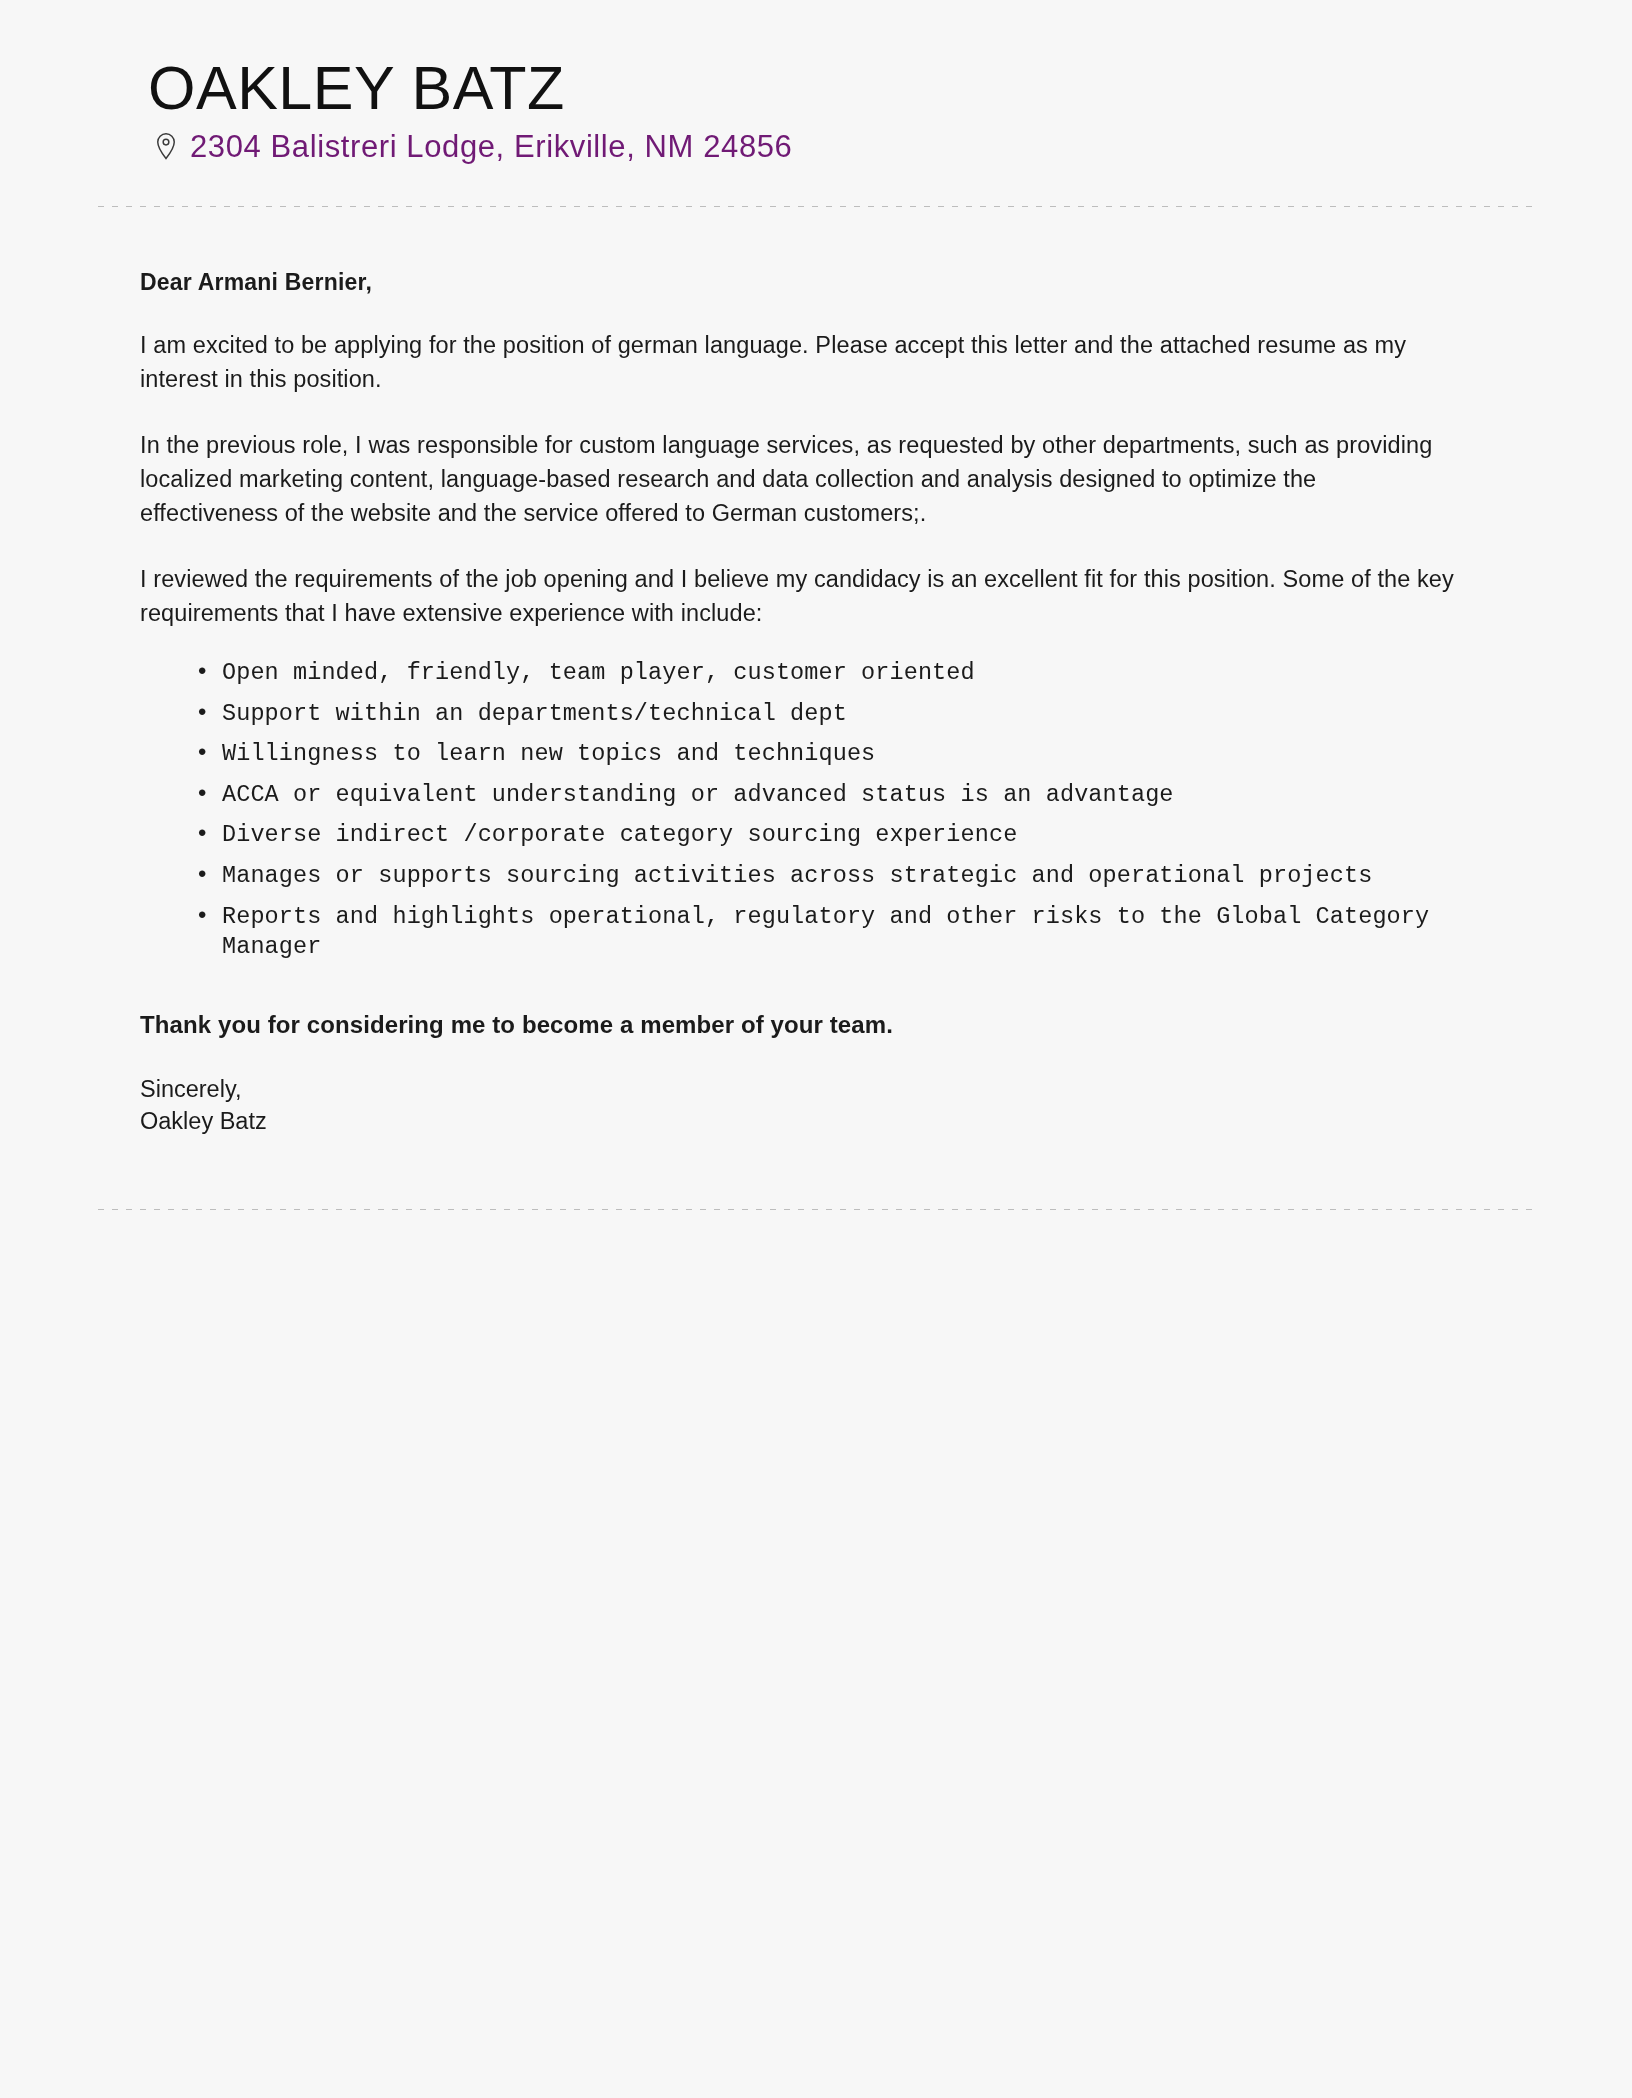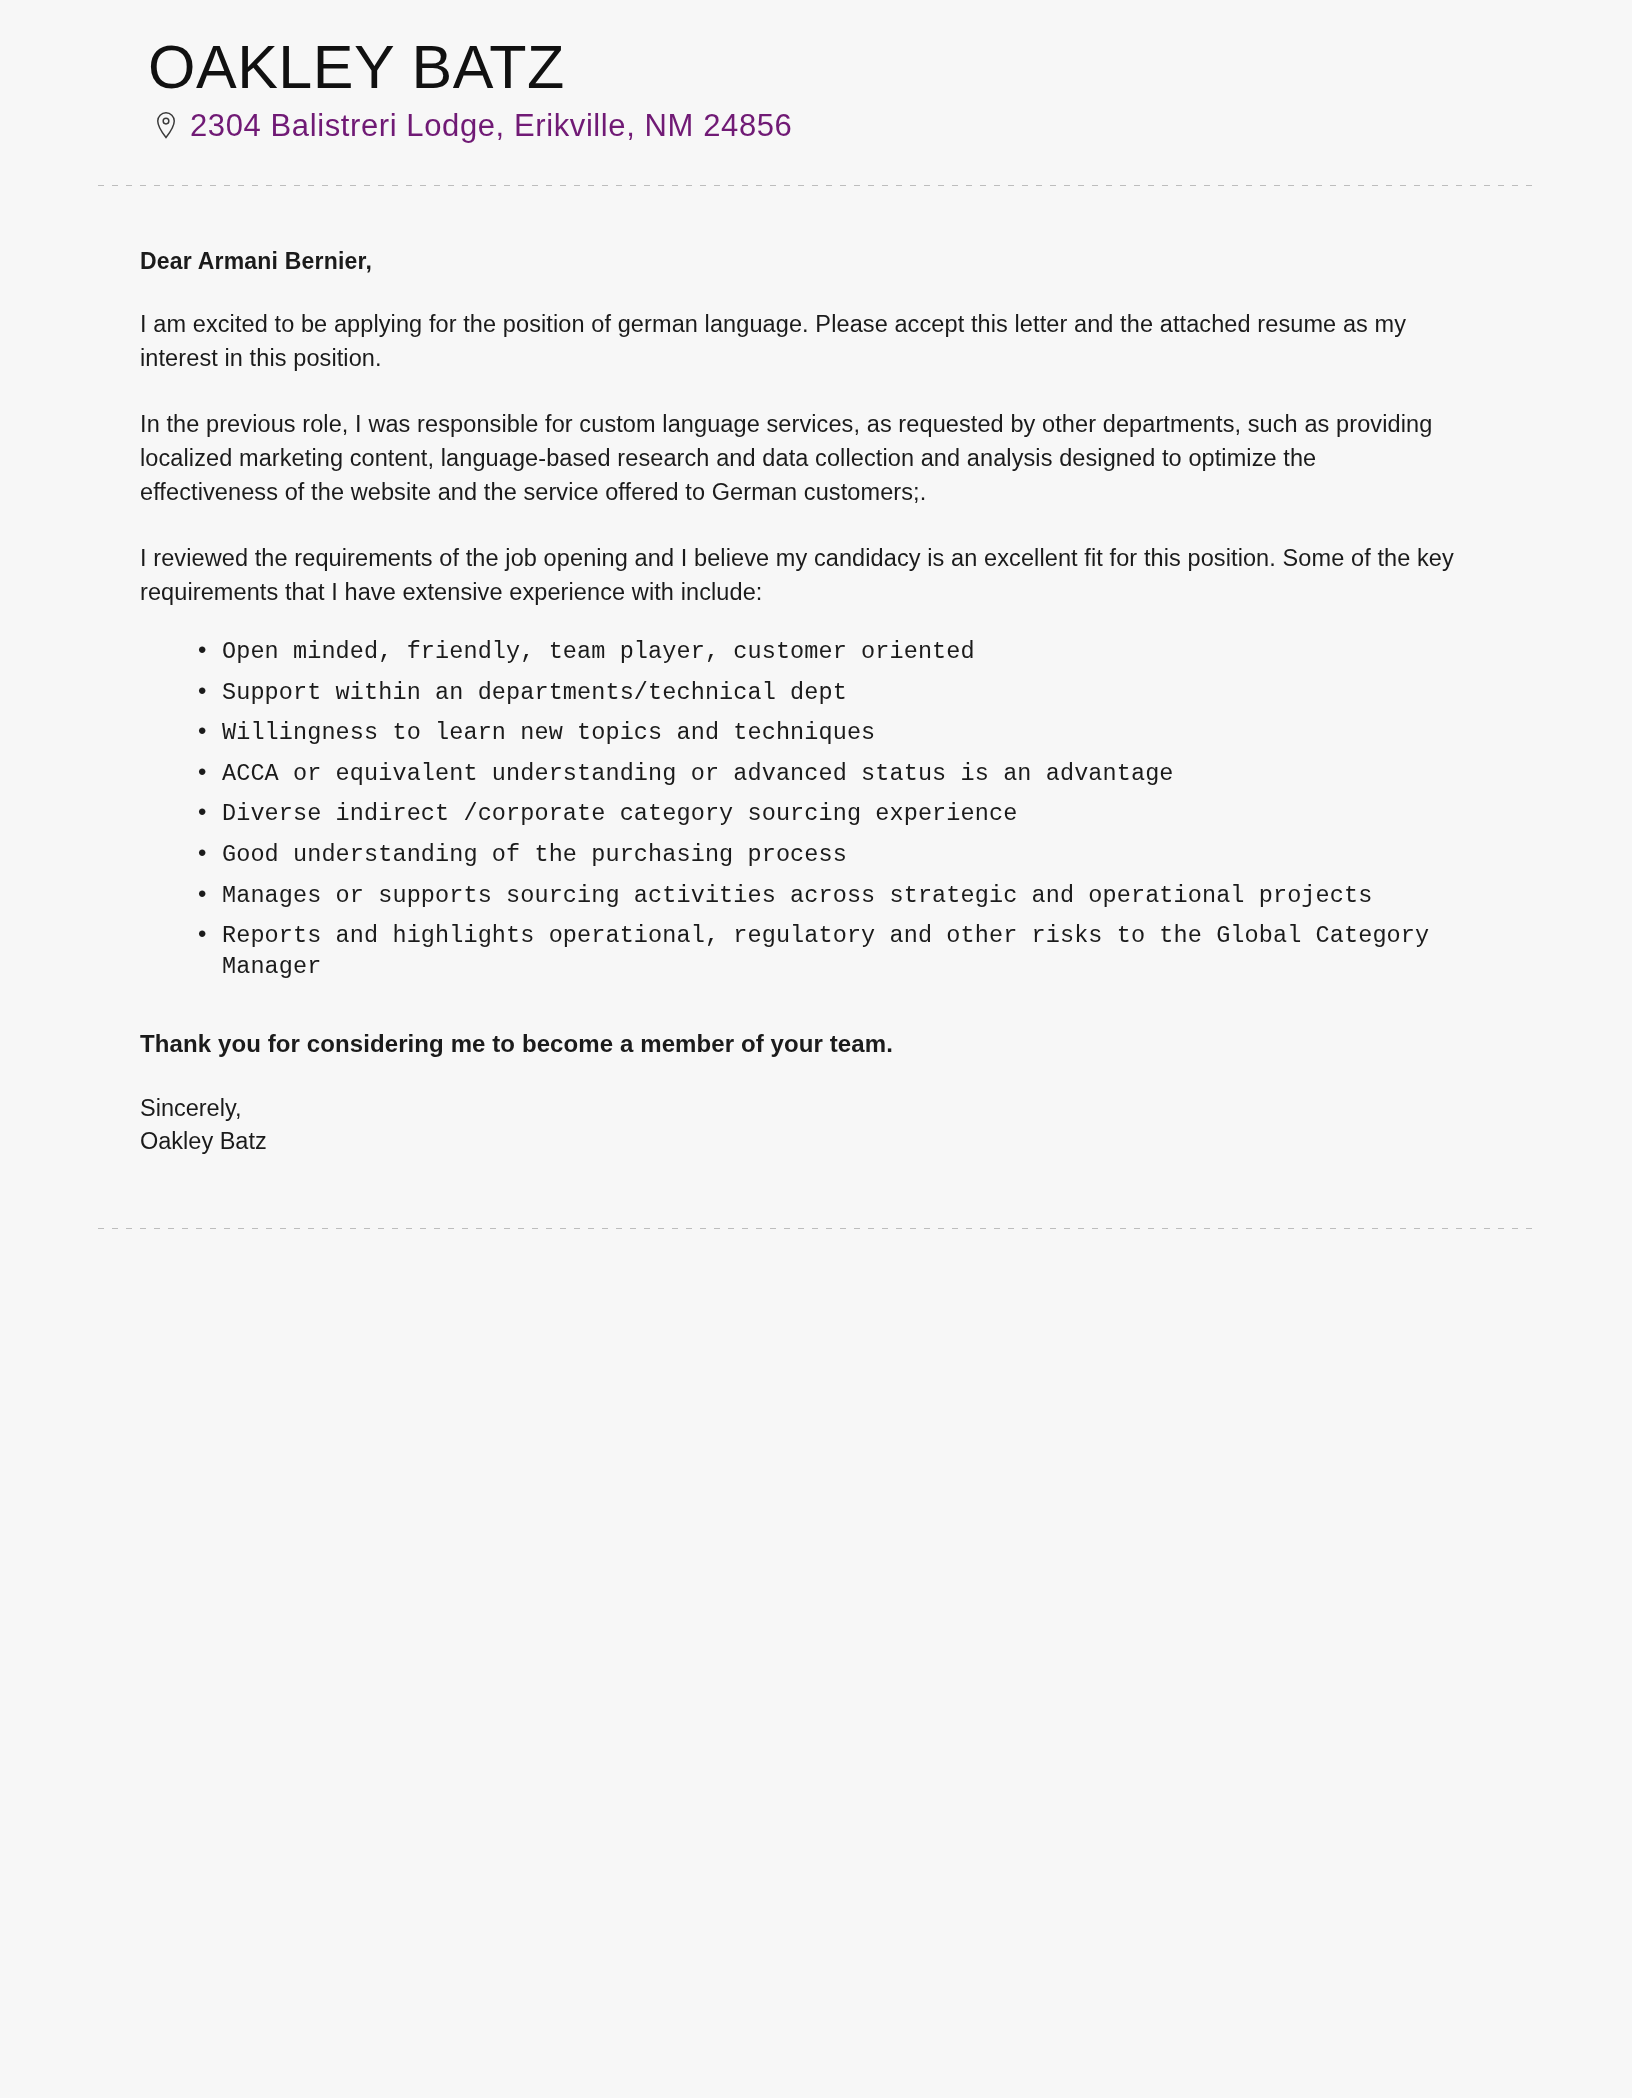--- a/index.html
+++ b/index.html
@@ -11,21 +11,21 @@
     height: 2098px;
     background: #f7f7f7;
     font-family: "Liberation Sans", sans-serif;
     color: #1b1b1b;
     -webkit-font-smoothing: antialiased;
   }
   .page {
     width: 1632px;
     min-height: 2098px;
     box-sizing: border-box;
-    padding: 35px 120px 0 148px;
+    padding: 56px 120px 0 148px;
     background: #f7f7f7;
   }
   .header {
     padding-left: 0;
   }
   .name {
     font-size: 61px;
     font-weight: 400;
     letter-spacing: 0.5px;
     line-height: 1.05;
@@ -152,21 +152,20 @@
     <p class="para">In the previous role, I was responsible for custom language services, as requested by other departments, such as providing localized marketing content, language-based research and data collection and analysis designed to optimize the effectiveness of the website and the service offered to German customers;.</p>
 
     <p class="para">I reviewed the requirements of the job opening and I believe my candidacy is an excellent fit for this position. Some of the key requirements that I have extensive experience with include:</p>
 
     <ul class="reqs">
       <li>Open minded, friendly, team player, customer oriented</li>
       <li>Support within an departments/technical dept</li>
       <li>Willingness to learn new topics and techniques</li>
       <li>ACCA or equivalent understanding or advanced status is an advantage</li>
       <li>Diverse indirect /corporate category sourcing experience</li>
-      <li>Good understanding of the purchasing process</li>
       <li>Manages or supports sourcing activities across strategic and operational projects</li>
       <li>Reports and highlights operational, regulatory and other risks to the Global Category Manager</li>
     </ul>
 
     <p class="closing-bold">Thank you for considering me to become a member of your team.</p>
 
     <div class="signoff">
       <div>Sincerely,</div>
       <div>Oakley Batz</div>
     </div>

